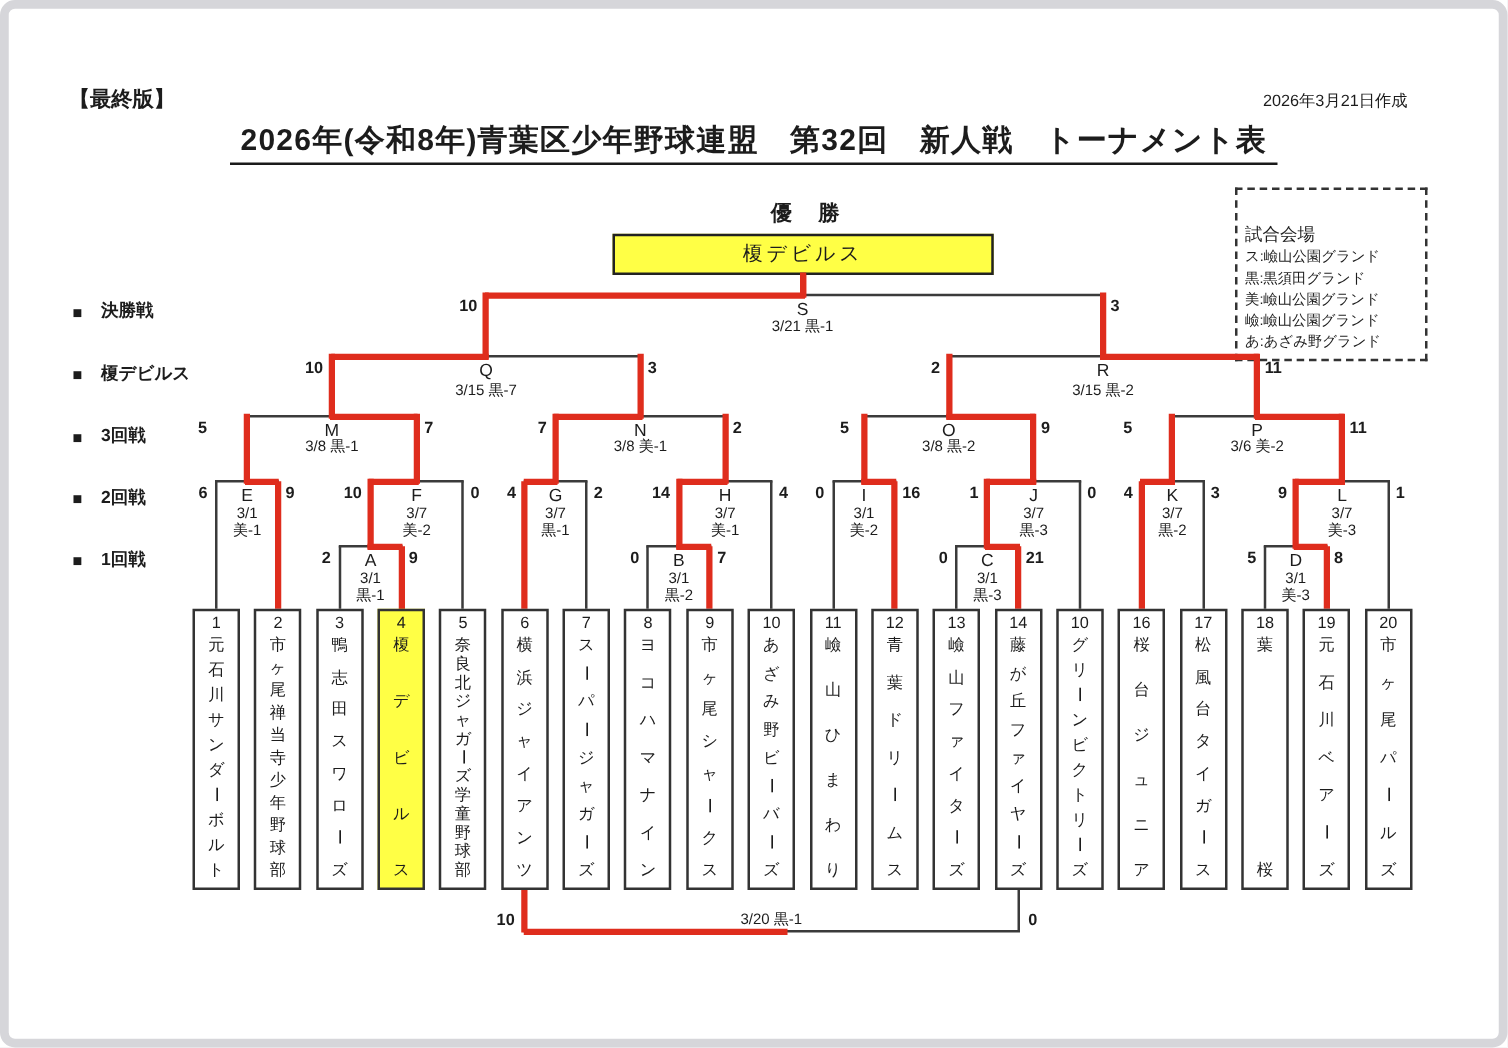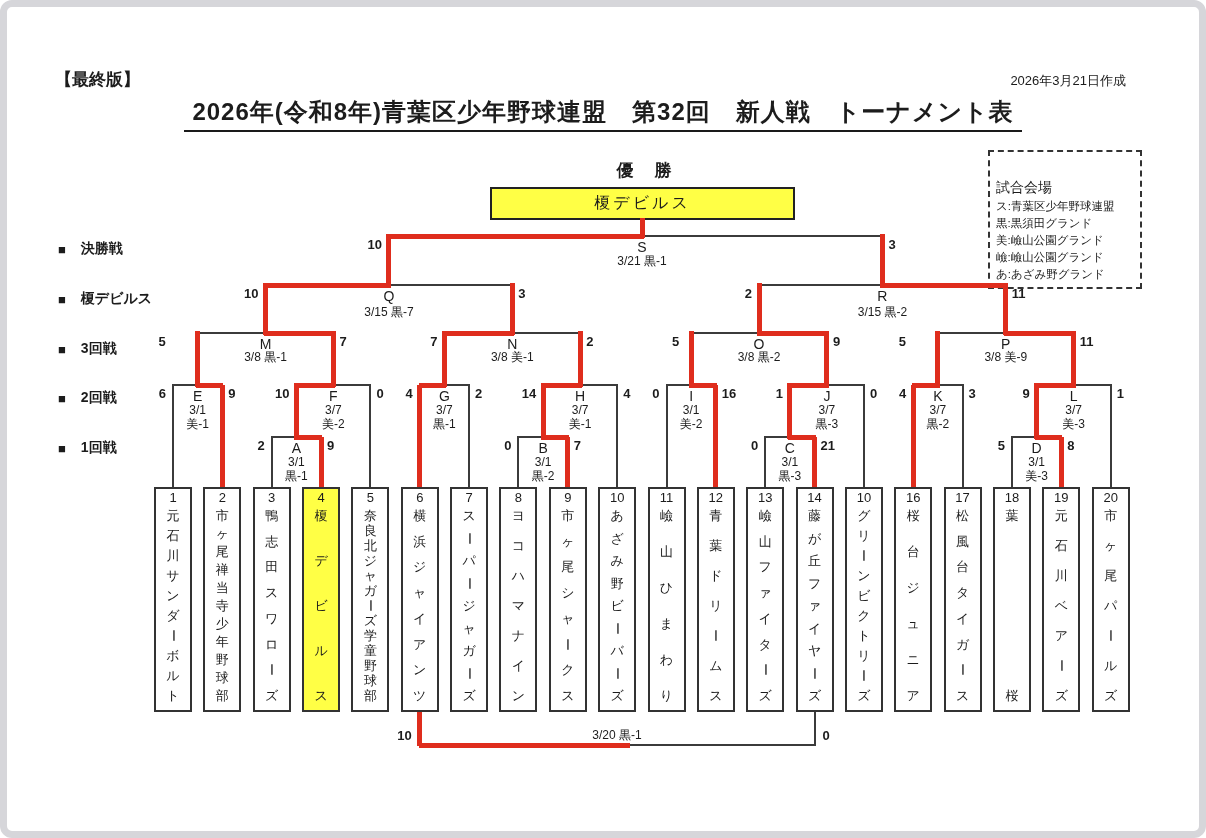--- a/index.html
+++ b/index.html
@@ -54,21 +54,21 @@
   <div class="created">2026年3月21日作成</div>
   <div class="title-wrap">
     <span class="title">2026年(令和8年)青葉区少年野球連盟　第32回　新人戦　トーナメント表</span>
   </div>
 
   <div class="champ-heading">優　勝</div>
   <div class="champ-box">榎デビルス</div>
 
   <div class="legend">
     <div class="lt">試合会場</div>
-    <div class="le">ス:青葉区少年野球連盟</div>
+    <div class="le">ス:嶮山公園グランド</div>
     <div class="le">黒:黒須田グランド</div>
     <div class="le">美:嶮山公園グランド</div>
     <div class="le">嶮:嶮山公園グランド</div>
     <div class="le">あ:あざみ野グランド</div>
   </div>
 
   <div class="round-label" style="top:240px">
     <span class="sq">■</span>
     <span>決勝戦</span>
   </div>
@@ -206,21 +206,21 @@
       <div class="score sl" style="left: 635.175px; top: 334px;">5</div>
       <div class="score sr" style="left: 832.888px; top: 334px;">9</div>
       <div class="mletter" style="left: 729.031px; top: 336px;">O</div>
       <div class="mtext" style="left: 717.031px; top: 349px;">3/8 黒-2</div>
       <div class="hline" style="left: 936.925px; top: 332px; width: 137.713px;"></div>
       <div class="hline red" style="left: 1003.78px; top: 330.5px; width: 70.8563px;"></div>
       <div class="vline red" style="left: 1003.28px; top: 283px; height: 52px;"></div>
       <div class="score sl" style="left: 861.925px; top: 334px;">5</div>
       <div class="score sr" style="left: 1079.64px; top: 334px;">11</div>
       <div class="mletter" style="left: 975.781px; top: 336px;">P</div>
-      <div class="mtext" style="left: 963.781px; top: 349px;">3/8 美-9</div>
+      <div class="mtext" style="left: 963.781px; top: 349px;">3/6 美-2</div>
       <div class="hline" style="left: 264.531px; top: 284px; width: 248.75px;"></div>
       <div class="hline red" style="left: 264.531px; top: 282.5px; width: 126.375px;"></div>
       <div class="vline red" style="left: 386.406px; top: 234px; height: 53px;"></div>
       <div class="score sl" style="left: 214.531px; top: 286px;">10</div>
       <div class="score sr" style="left: 518.281px; top: 286px;">3</div>
       <div class="mletter" style="left: 358.906px; top: 288px;">Q</div>
       <div class="mtext" style="left: 346.906px; top: 304px;">3/15 黒-7</div>
       <div class="hline" style="left: 758.031px; top: 284px; width: 248.75px;"></div>
       <div class="hline red" style="left: 880.406px; top: 282.5px; width: 126.375px;"></div>
       <div class="vline red" style="left: 879.906px; top: 234px; height: 53px;"></div>

